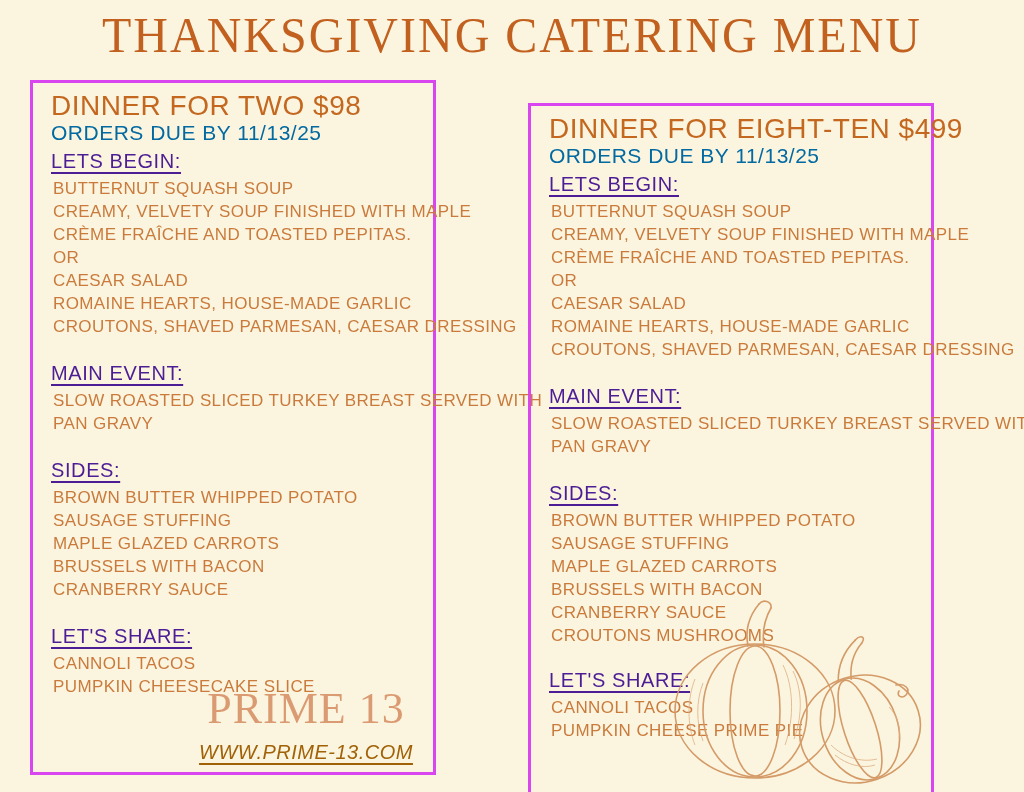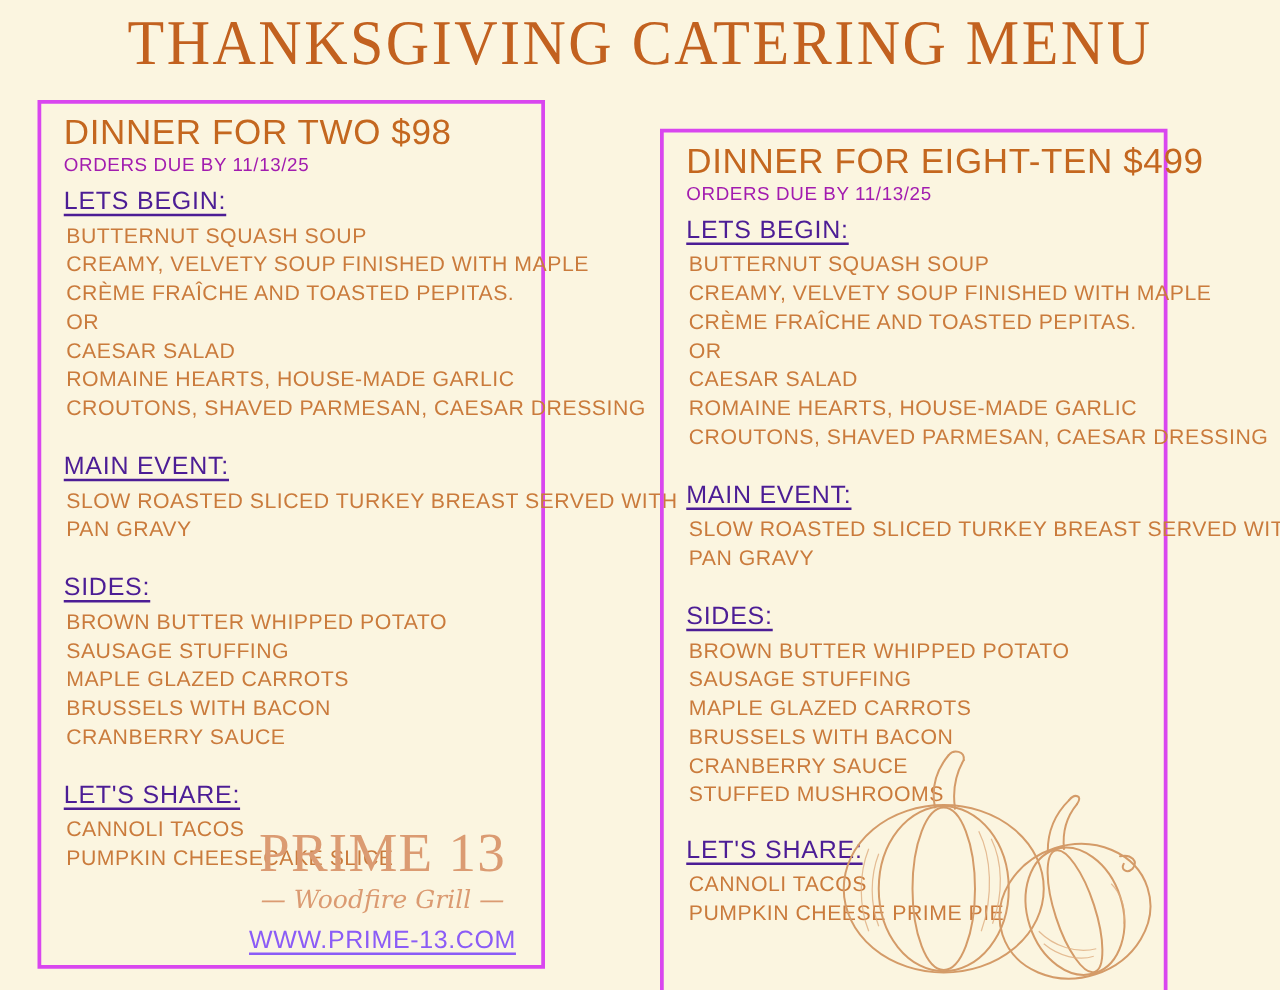--- a/index.html
+++ b/index.html
@@ -31,22 +31,22 @@
     padding:8px 16px 10px 18px;
   }
   .panel-left  { left:30px;  }
   .panel-right { left:528px;margin-top:23px; }
   .panel-title {
     font-size:28px; line-height:30px;
     color:#C4671F; letter-spacing:0.5px;
     white-space:nowrap;
   }
   .panel-deadline {
-    font-size:15px; line-height:23px;
-    color:#a21caf; letter-spacing:0.5px;
+    font-size:21px; line-height:23px;
+    color:#0369a1; letter-spacing:0.5px;
     margin-bottom:2px;
     white-space:nowrap;
   }
   .menu-section { margin-top:24px; }
   .menu-section.first { margin-top:6px; }
   .panel-right .menu-section.share { margin-top:22px; }
   .section-heading {
     display:inline-block;
     font-size:20px; line-height:22px;
     color:#4c1d95; letter-spacing:0.6px;
@@ -75,24 +75,25 @@
   .logo-tagline {
     font-family:"DejaVu Serif", serif;
     font-style:italic;
     font-size:20px; line-height:26px;
     color:#DB9B72;
     white-space:nowrap;
   }
   .logo-url {
     margin-top:8px;
     font-size:20px; line-height:24px;
-    color:#8b5cf6; letter-spacing:0.5px;
+    color:#a16207; letter-spacing:0.5px;
     text-decoration:underline;
     text-underline-offset:4px;
     white-space:nowrap;
+    font-style:italic;
   }
   .pumpkin-art {
     position:absolute; right:0; bottom:2px;
     width:278px; height:206px;
   }
 </style>
 </head>
 <body>
 
 <div class="page-title">THANKSGIVING CATERING MENU</div>
@@ -128,21 +129,20 @@
   </div>
 
   <div class="menu-section share">
     <div class="section-heading">LET'S SHARE:</div>
     <div class="line">CANNOLI TACOS</div>
     <div class="line">PUMPKIN CHEESECAKE SLICE</div>
   </div>
 
   <div class="logo-block">
     <div class="logo-name">PRIME 13</div>
-    <div class="logo-tagline">— Woodfire Grill —</div>
     <div class="logo-url">WWW.PRIME-13.COM</div>
   </div>
 </div>
 
 <div class="panel panel-right">
   <div class="panel-title">DINNER FOR EIGHT-TEN $499</div>
   <div class="panel-deadline">ORDERS DUE BY 11/13/25</div>
 
   <div class="menu-section first">
     <div class="section-heading">LETS BEGIN:</div>
@@ -161,21 +161,21 @@
     <div class="line">PAN GRAVY</div>
   </div>
 
   <div class="menu-section">
     <div class="section-heading">SIDES:</div>
     <div class="line">BROWN BUTTER WHIPPED POTATO</div>
     <div class="line">SAUSAGE STUFFING</div>
     <div class="line">MAPLE GLAZED CARROTS</div>
     <div class="line">BRUSSELS WITH BACON</div>
     <div class="line">CRANBERRY SAUCE</div>
-    <div class="line">STUFFED MUSHROOMS</div>
+    <div class="line">CROUTONS MUSHROOMS</div>
   </div>
 
   <div class="menu-section share">
     <div class="section-heading">LET'S SHARE:</div>
     <div class="line">CANNOLI TACOS</div>
     <div class="line">PUMPKIN CHEESE PRIME PIE</div>
   </div>
 
   <div class="pumpkin-art">
     <svg width="278" height="206" viewBox="0 0 278 206" xmlns="http://www.w3.org/2000/svg">

